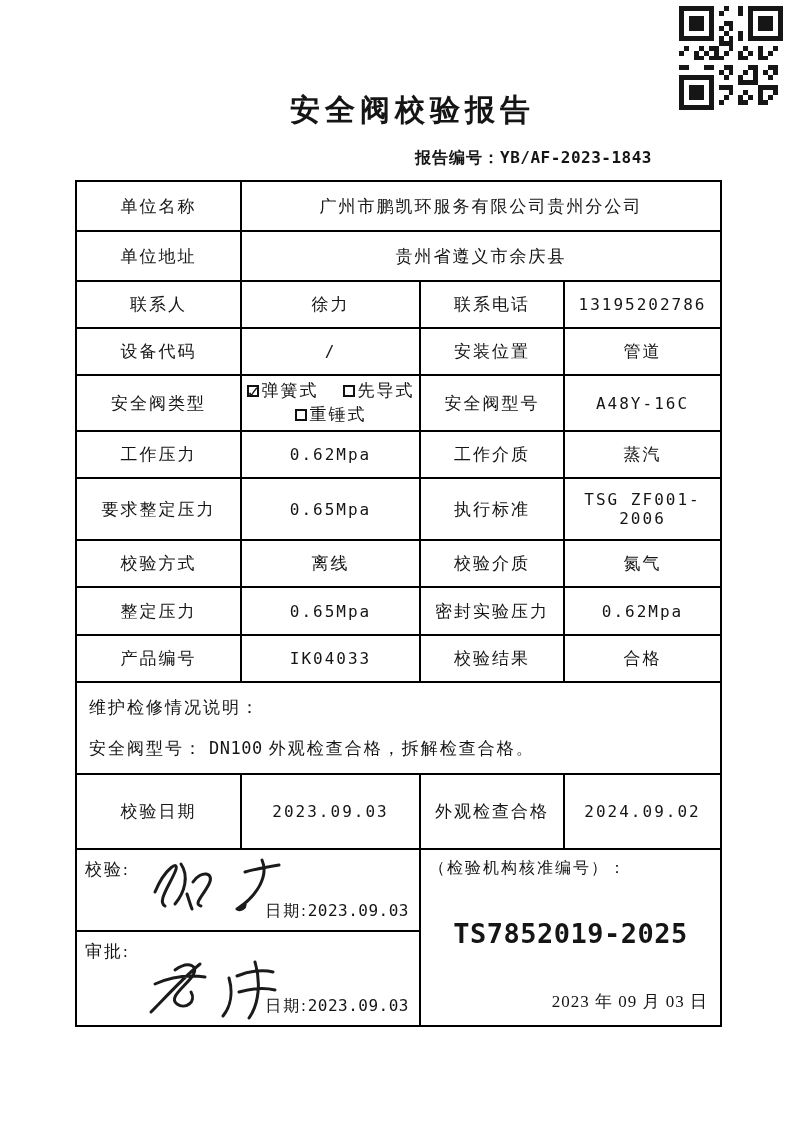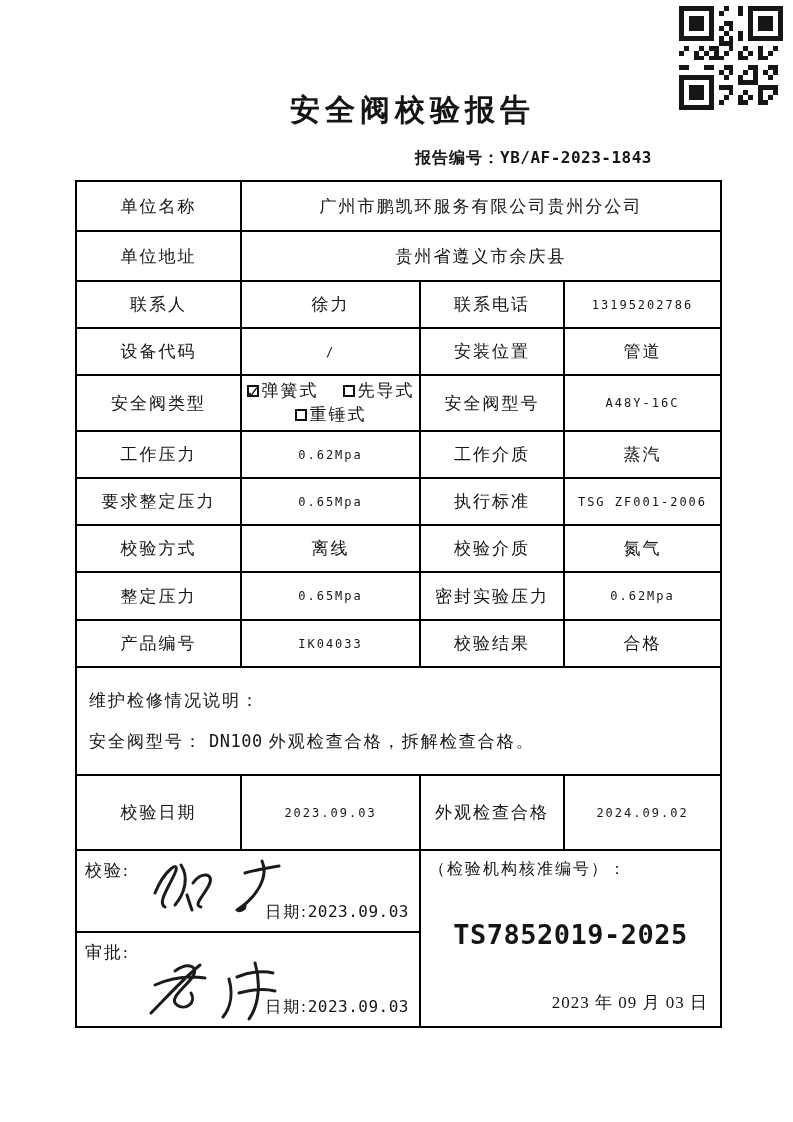--- a/index.html
+++ b/index.html
@@ -29,21 +29,21 @@
     border-collapse: collapse; table-layout: fixed;
   }
   .report td {
     border: 2px solid #000;
     text-align: center; vertical-align: middle;
     padding: 11px 4px;
     font-size: 17px; letter-spacing: 2px;
     overflow: hidden;
   }
   .num { font-family: "DejaVu Sans Mono", "Liberation Mono", monospace; letter-spacing: 0.5px; }
-  td.numcell { font-size: 12px; border-radius: 8px; }
+  td.numcell { font-size: 16px; border-radius: 8px; }
   .cnval { letter-spacing: 6px; }
 
   .type-cell { font-size: 15px; letter-spacing: 1px; padding: 2px 0 !important; }
   .opt-row { display: flex; justify-content: center; gap: 24px; line-height: 24px; }
   .opt { white-space: nowrap; }
   .cb {
     display: inline-block; width: 12px; height: 12px;
     border: 2px solid #111; margin-right: 3px; position: relative; top: 1px;
   }
   .cb.checked::after {
@@ -335,21 +335,21 @@
     <td class="num numcell">0.65Mpa</td>
     <td>密封实验压力</td>
     <td class="num numcell">0.62Mpa</td>
   </tr>
   <tr style="height:44px">
     <td>产品编号</td>
     <td class="num numcell">IK04033</td>
     <td>校验结果</td>
     <td class="cnval">合格</td>
   </tr>
-  <tr style="height:108px">
+  <tr style="height:92px">
     <td colspan="4" class="note-cell">
       <div class="note-line1">维护检修情况说明：</div>
       <div><span>安全阀型号：</span><span class="num note-model">DN100</span><span>外观检查合格，拆解检查合格。</span></div>
     </td>
   </tr>
   <tr style="height:75px">
     <td>校验日期</td>
     <td class="num numcell">2023.09.03</td>
     <td>外观检查合格</td>
     <td class="num numcell">2024.09.02</td>

